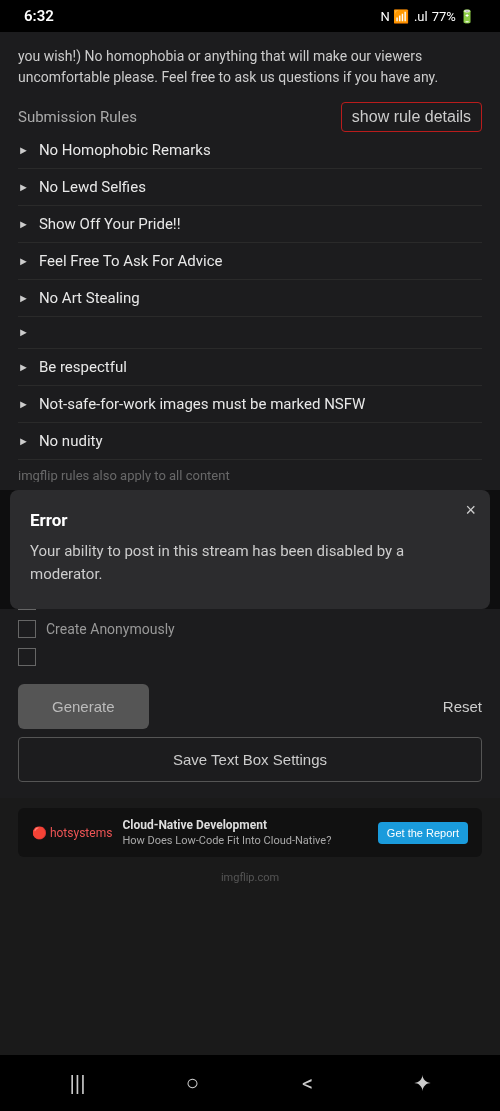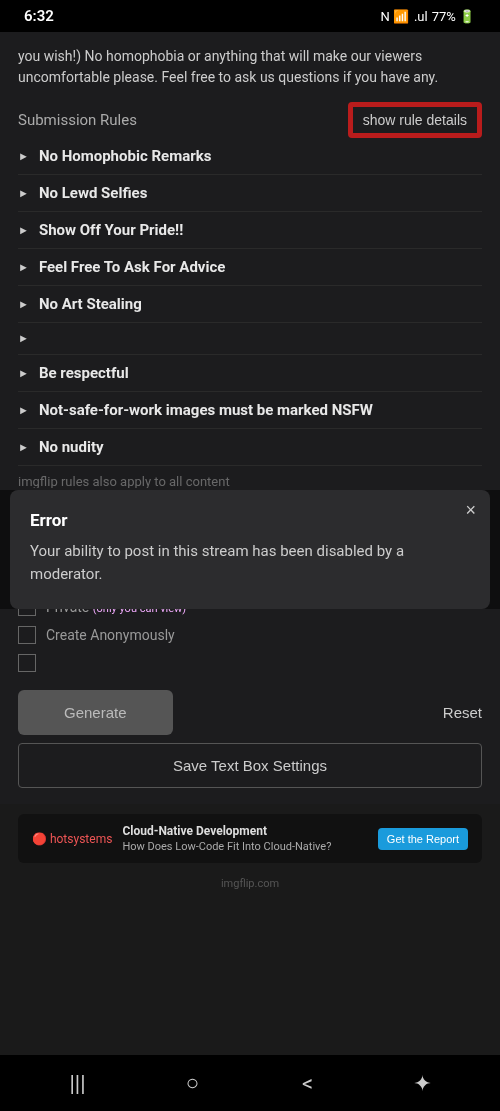--- a/index.html
+++ b/index.html
@@ -52,44 +52,44 @@
     .rules-header {
       display: flex;
       justify-content: space-between;
       align-items: center;
     }
     .rules-title {
       color: #aaa;
       font-size: 15px;
     }
     .show-rule-btn {
-      border: 5px solid #b91c1c;
+      border: 1px solid #b91c1c;
       background: transparent;
       color: #ccc;
       padding: 5px 10px;
-      font-size: 14px;
+      font-size: 16px;
       border-radius: 4px;
       cursor: pointer;
     }
 
     .rule-item {
       display: flex;
       align-items: center;
       padding: 9px 0;
       border-bottom: 1px solid #2a2a2a;
       gap: 10px;
     }
     .rule-arrow {
       color: #ccc;
       font-size: 11px;
     }
     .rule-label {
       color: #e8e8e8;
       font-size: 15px;
-      font-weight: 700;
+      font-weight: 400;
     }
 
     
     .modal-overlay {
       position: absolute;
       top: 490px;
       left: 0;
       right: 0;
       z-index: 10;
     }
@@ -192,21 +192,21 @@
       justify-content: space-between;
       align-items: center;
       margin-top: 18px;
       margin-bottom: 8px;
     }
     .generate-btn {
       background: #555;
       color: #bbb;
       border: none;
       border-radius: 6px;
-      padding: 14px 46px;
+      padding: 14px 34px;
       font-size: 15px;
       cursor: pointer;
     }
     .reset-btn {
       background: transparent;
       color: #ccc;
       border: none;
       font-size: 15px;
       cursor: pointer;
     }

